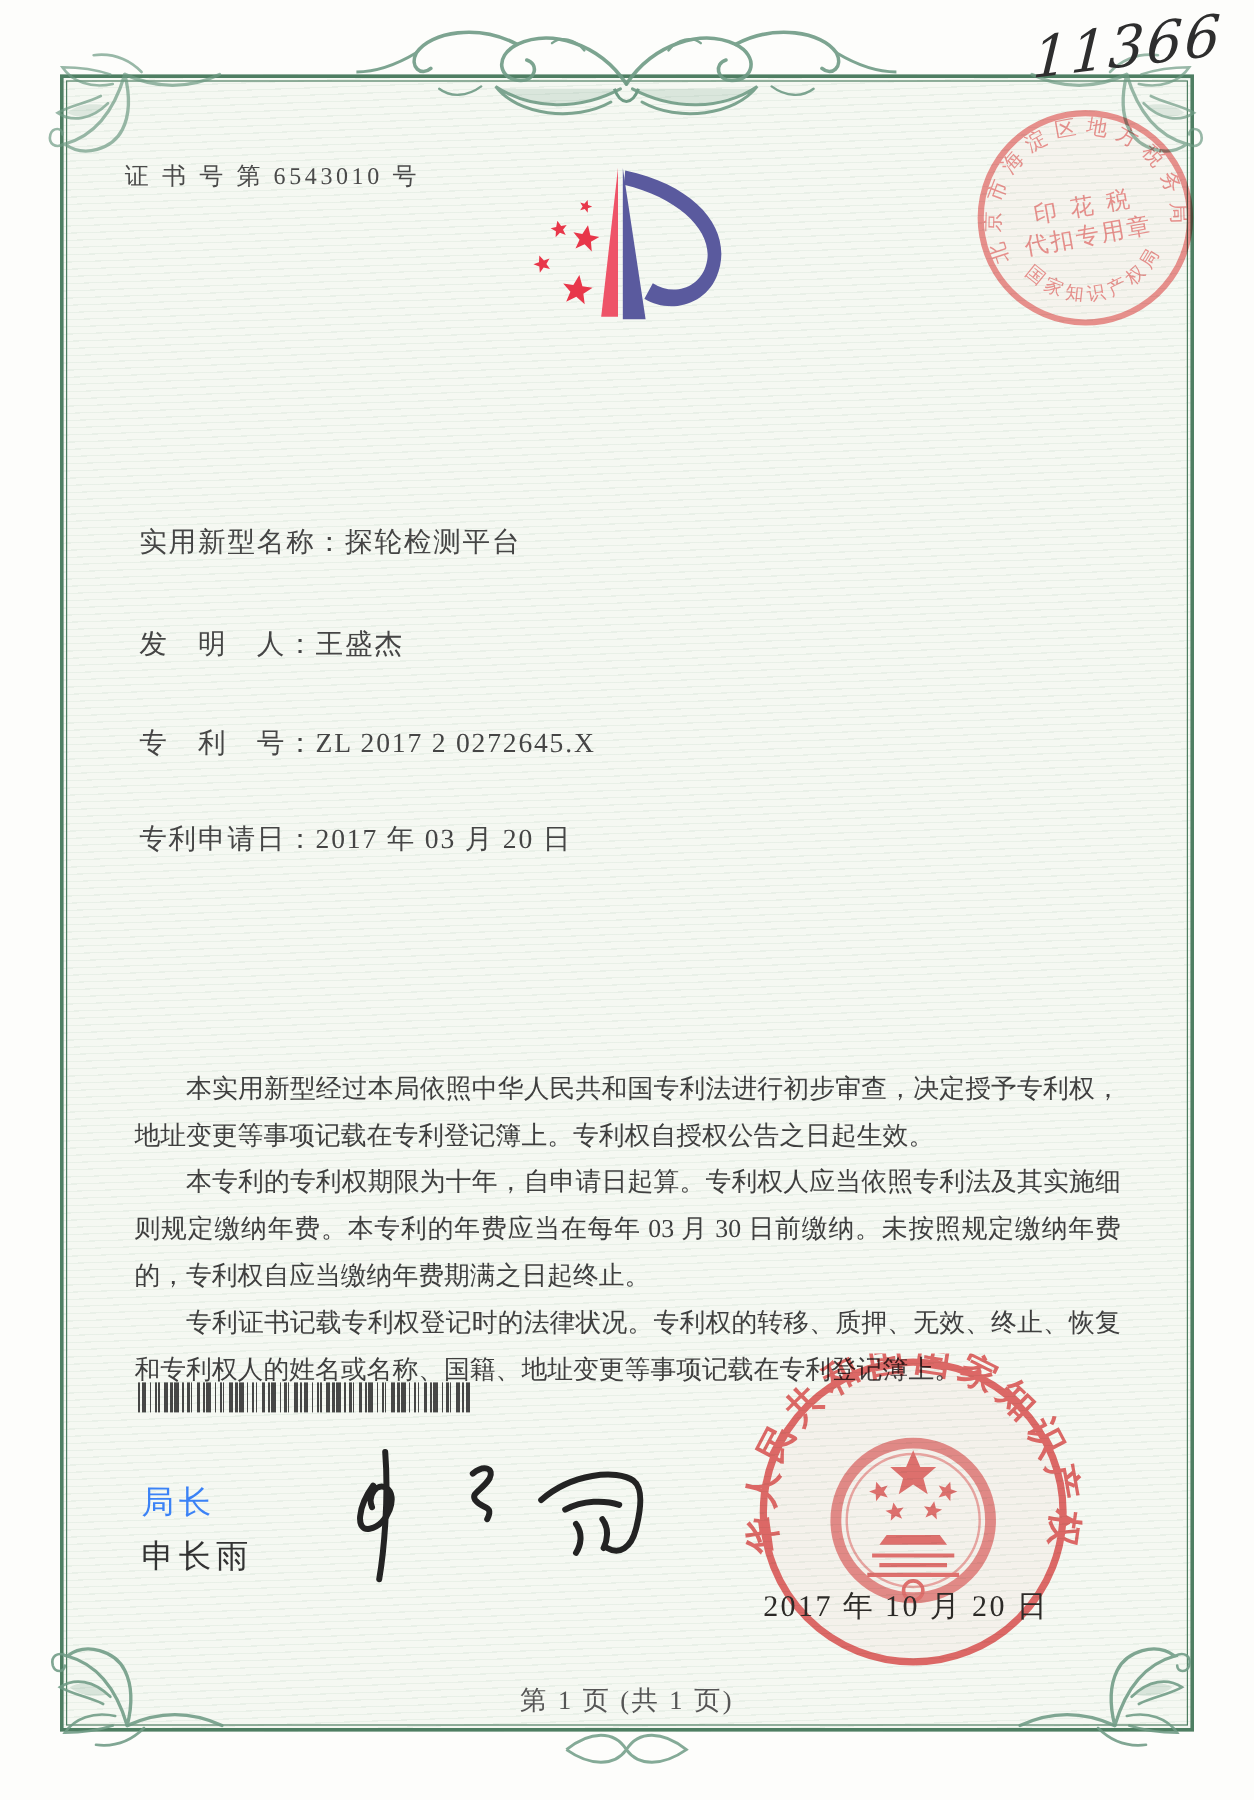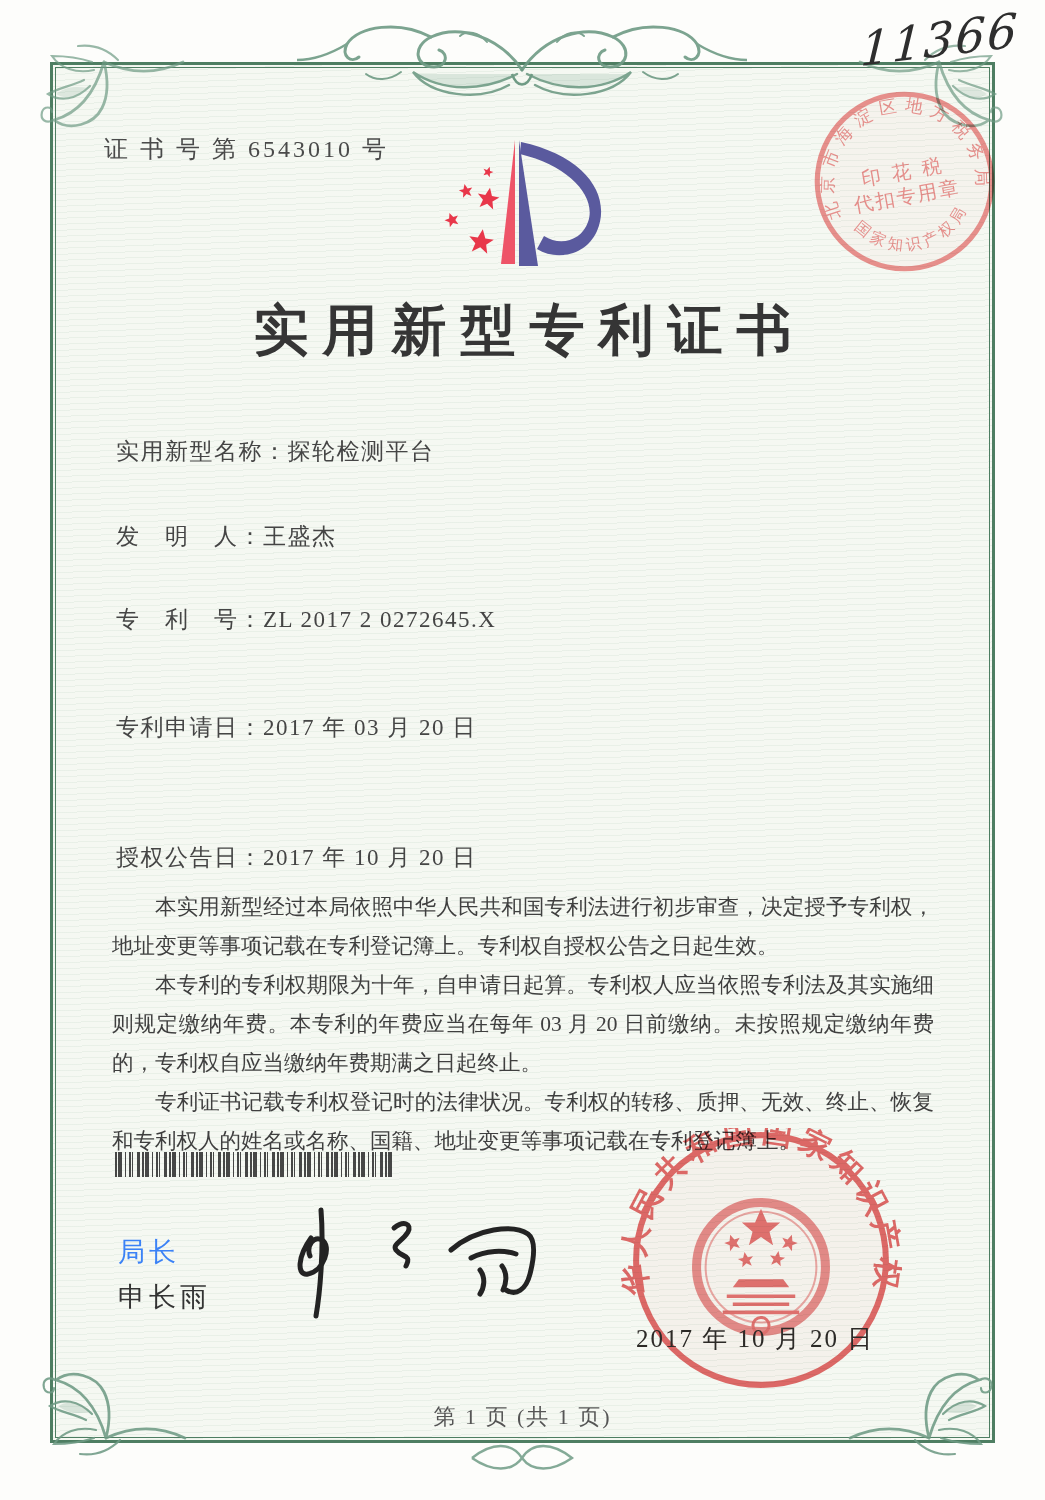--- a/index.html
+++ b/index.html
@@ -25,21 +25,21 @@
   }
   .ornament{position:absolute;z-index:2;pointer-events:none;}
   .handwritten{
     position:absolute;left:860px;top:12px;z-index:6;
     font-family:"DejaVu Serif",serif;font-style:italic;
     font-size:47px;color:#2e2e2e;letter-spacing:2px;
     transform:rotate(-7deg) skewX(-10deg);
   }
   .cert-no{
     position:absolute;left:104px;top:133px;z-index:3;
-    font-size:24px;letter-spacing:3px;color:#4a4a4a;
+    font-size:20px;letter-spacing:3px;color:#4a4a4a;
   }
   .logo{position:absolute;left:398px;top:128px;z-index:3;}
   .tax-stamp{
     position:absolute;left:812px;top:84px;z-index:5;
     transform:rotate(-10deg);mix-blend-mode:multiply;opacity:.92;
   }
   .title{
     position:absolute;left:0;top:294px;width:100%;z-index:3;
     text-align:center;font-size:55px;font-weight:bold;color:#353535;
     letter-spacing:14px;padding-left:14px;box-sizing:border-box;
@@ -157,41 +157,37 @@
     <text font-size="17" fill="#ef8a8a" letter-spacing="7" font-family="serif">
       <textPath href="#stampTop" startOffset="50%" text-anchor="middle">北京市海淀区地方税务局</textPath>
     </text>
     <text font-size="15" fill="#ef8a8a" letter-spacing="4" font-family="serif">
       <textPath href="#stampBottom" startOffset="50%" text-anchor="middle">国家知识产权局</textPath>
     </text>
     <text x="90" y="92" font-size="19" fill="#ef8a8a" text-anchor="middle" letter-spacing="3" font-family="serif">印 花 税</text>
     <text x="90" y="116" font-size="19" fill="#ef8a8a" text-anchor="middle" letter-spacing="2" font-family="serif">代扣专用章</text>
   </svg>
 
-  <div class="title">实用新型专利证书</div>
 
   <div class="field" style="top:436px;">
     <span>实用新型名称：</span><span>探轮检测平台</span>
   </div>
   <div class="field" style="top:521px;">
     <span>发　明　人：</span><span>王盛杰</span>
   </div>
   <div class="field" style="top:604px;">
     <span>专　利　号：</span><span>ZL 2017 2 0272645.X</span>
   </div>
-  <div class="field" style="top:684px;margin-top:28px;">
+  <div class="field" style="top:684px;">
     <span>专利申请日：</span><span>2017 年 03 月 20 日</span>
-  </div>
-  <div class="field" style="top:842px;">
-    <span>授权公告日：</span><span>2017 年 10 月 20 日</span>
   </div>
 
   <div class="paragraphs">
     <p>本实用新型经过本局依照中华人民共和国专利法进行初步审查，决定授予专利权，地址变更等事项记载在专利登记簿上。专利权自授权公告之日起生效。</p>
-    <p>本专利的专利权期限为十年，自申请日起算。专利权人应当依照专利法及其实施细则规定缴纳年费。本专利的年费应当在每年 03 月 20 日前缴纳。未按照规定缴纳年费的，专利权自应当缴纳年费期满之日起终止。</p>
+    <p>本专利的专利权期限为十年，自申请日起算。专利权人应当依照专利法及其实施细则规定缴纳年费。本专利的年费应当在每年 03 月 30 日前缴纳。未按照规定缴纳年费的，专利权自应当缴纳年费期满之日起终止。</p>
     <p>专利证书记载专利权登记时的法律状况。专利权的转移、质押、无效、终止、恢复和专利权人的姓名或名称、国籍、地址变更等事项记载在专利登记簿上。</p>
   </div>
 
   <div class="barcode"></div>
 
   <div class="director-title">局长</div>
   <div class="director-name">申长雨</div>
 
   <svg class="signature" width="280" height="135" viewBox="0 0 280 135">
     <g stroke="#232323" stroke-width="5" fill="none" stroke-linecap="round" stroke-linejoin="round">

